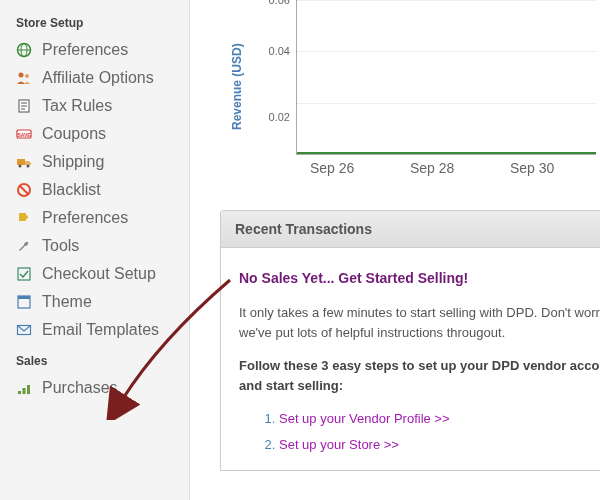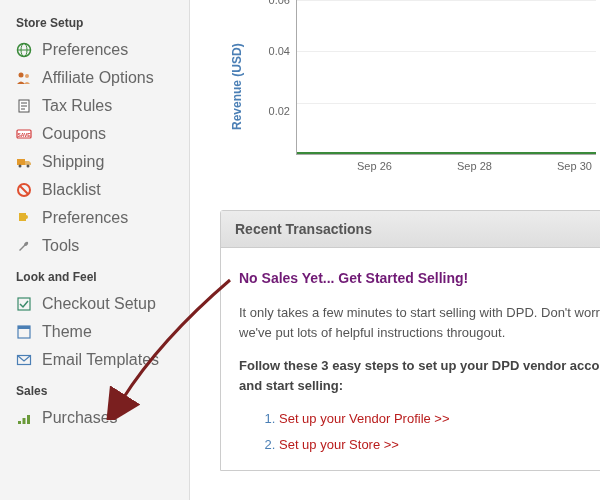--- a/index.html
+++ b/index.html
@@ -94,23 +94,22 @@
   .chart-line {
     position: absolute;
     left: 0; right: 0;
     bottom: 0;
     border-top: 2px solid #3a8a3a;
   }
   .x-tick {
     position: absolute;
     top: 160px;
     color: #666;
-    font-size: 11px;
+    font-size: 14px;
     white-space: nowrap;
-    margin-left: 47px;
   }
 
   .panel {
     margin-top: 30px;
     border: 1px solid #ccc;
     border-radius: 3px 3px 0 0;
     width: 439px;
     background: #fff;
   }
   .panel-header {
@@ -133,21 +132,21 @@
     color: #701a75;
     margin-bottom: 14px;
   }
   .panel-body p { margin-bottom: 14px; }
   .instruction { font-weight: bold; color: #444; }
   .steps {
     margin: 12px 0 0 40px;
     color: #4b7fb5;
   }
   .steps li { margin-bottom: 6px; }
-  .steps a { color: #b91c1c; text-decoration: none; }
+  .steps a { color: #a21caf; text-decoration: none; }
 
   .arrow-overlay {
     position: absolute;
     left: 100px; top: 270px;
     pointer-events: none;
   }
 </style>
 </head>
 <body>
 
@@ -227,21 +226,20 @@
     <li class="nav-item">
       <span class="nav-icon">
           <svg viewBox="0 0 16 16" width="16" height="16">
             <path d="M12 4 A3 3 0 0 0 8 7 L3 12 L4 13 L9 8 A3 3 0 0 0 12 4 Z" fill="#888"></path>
           </svg>
         </span>
       <span class="nav-label">Tools</span>
     </li>
   </ul>
 
-  <div class="group-header">Look and Feel</div>
   <ul class="nav-list">
     <li class="nav-item">
       <span class="nav-icon">
           <svg viewBox="0 0 16 16" width="16" height="16">
             <rect x="2" y="2" width="12" height="12" fill="none" stroke="#3a8a6a" stroke-width="1.2"></rect>
             <path d="M4 8 L7 11 L12 5" fill="none" stroke="#3a8a6a" stroke-width="1.5"></path>
           </svg>
         </span>
       <span class="nav-label">Checkout Setup</span>
     </li>
@@ -279,21 +277,21 @@
     </li>
   </ul>
 </div>
 
 <div class="main">
 
   <div class="chart">
     <div class="y-axis-label" style="top:130px;">Revenue (USD)</div>
     <div class="y-tick" style="top:-6px;">0.06</div>
     <div class="y-tick" style="top:45px;">0.04</div>
-    <div class="y-tick" style="top:105px;">0.02</div>
+    <div class="y-tick" style="top:111px;">0.02</div>
     <div class="chart-plot">
       <div class="grid-h" style="top:0;"></div>
       <div class="grid-h" style="top:51px;"></div>
       <div class="grid-h" style="top:103px;"></div>
       <div class="chart-line"></div>
     </div>
     <div class="x-tick" style="left:90px;">Sep 26</div>
     <div class="x-tick" style="left:190px;">Sep 28</div>
     <div class="x-tick" style="left:290px;">Sep 30</div>
   </div>

